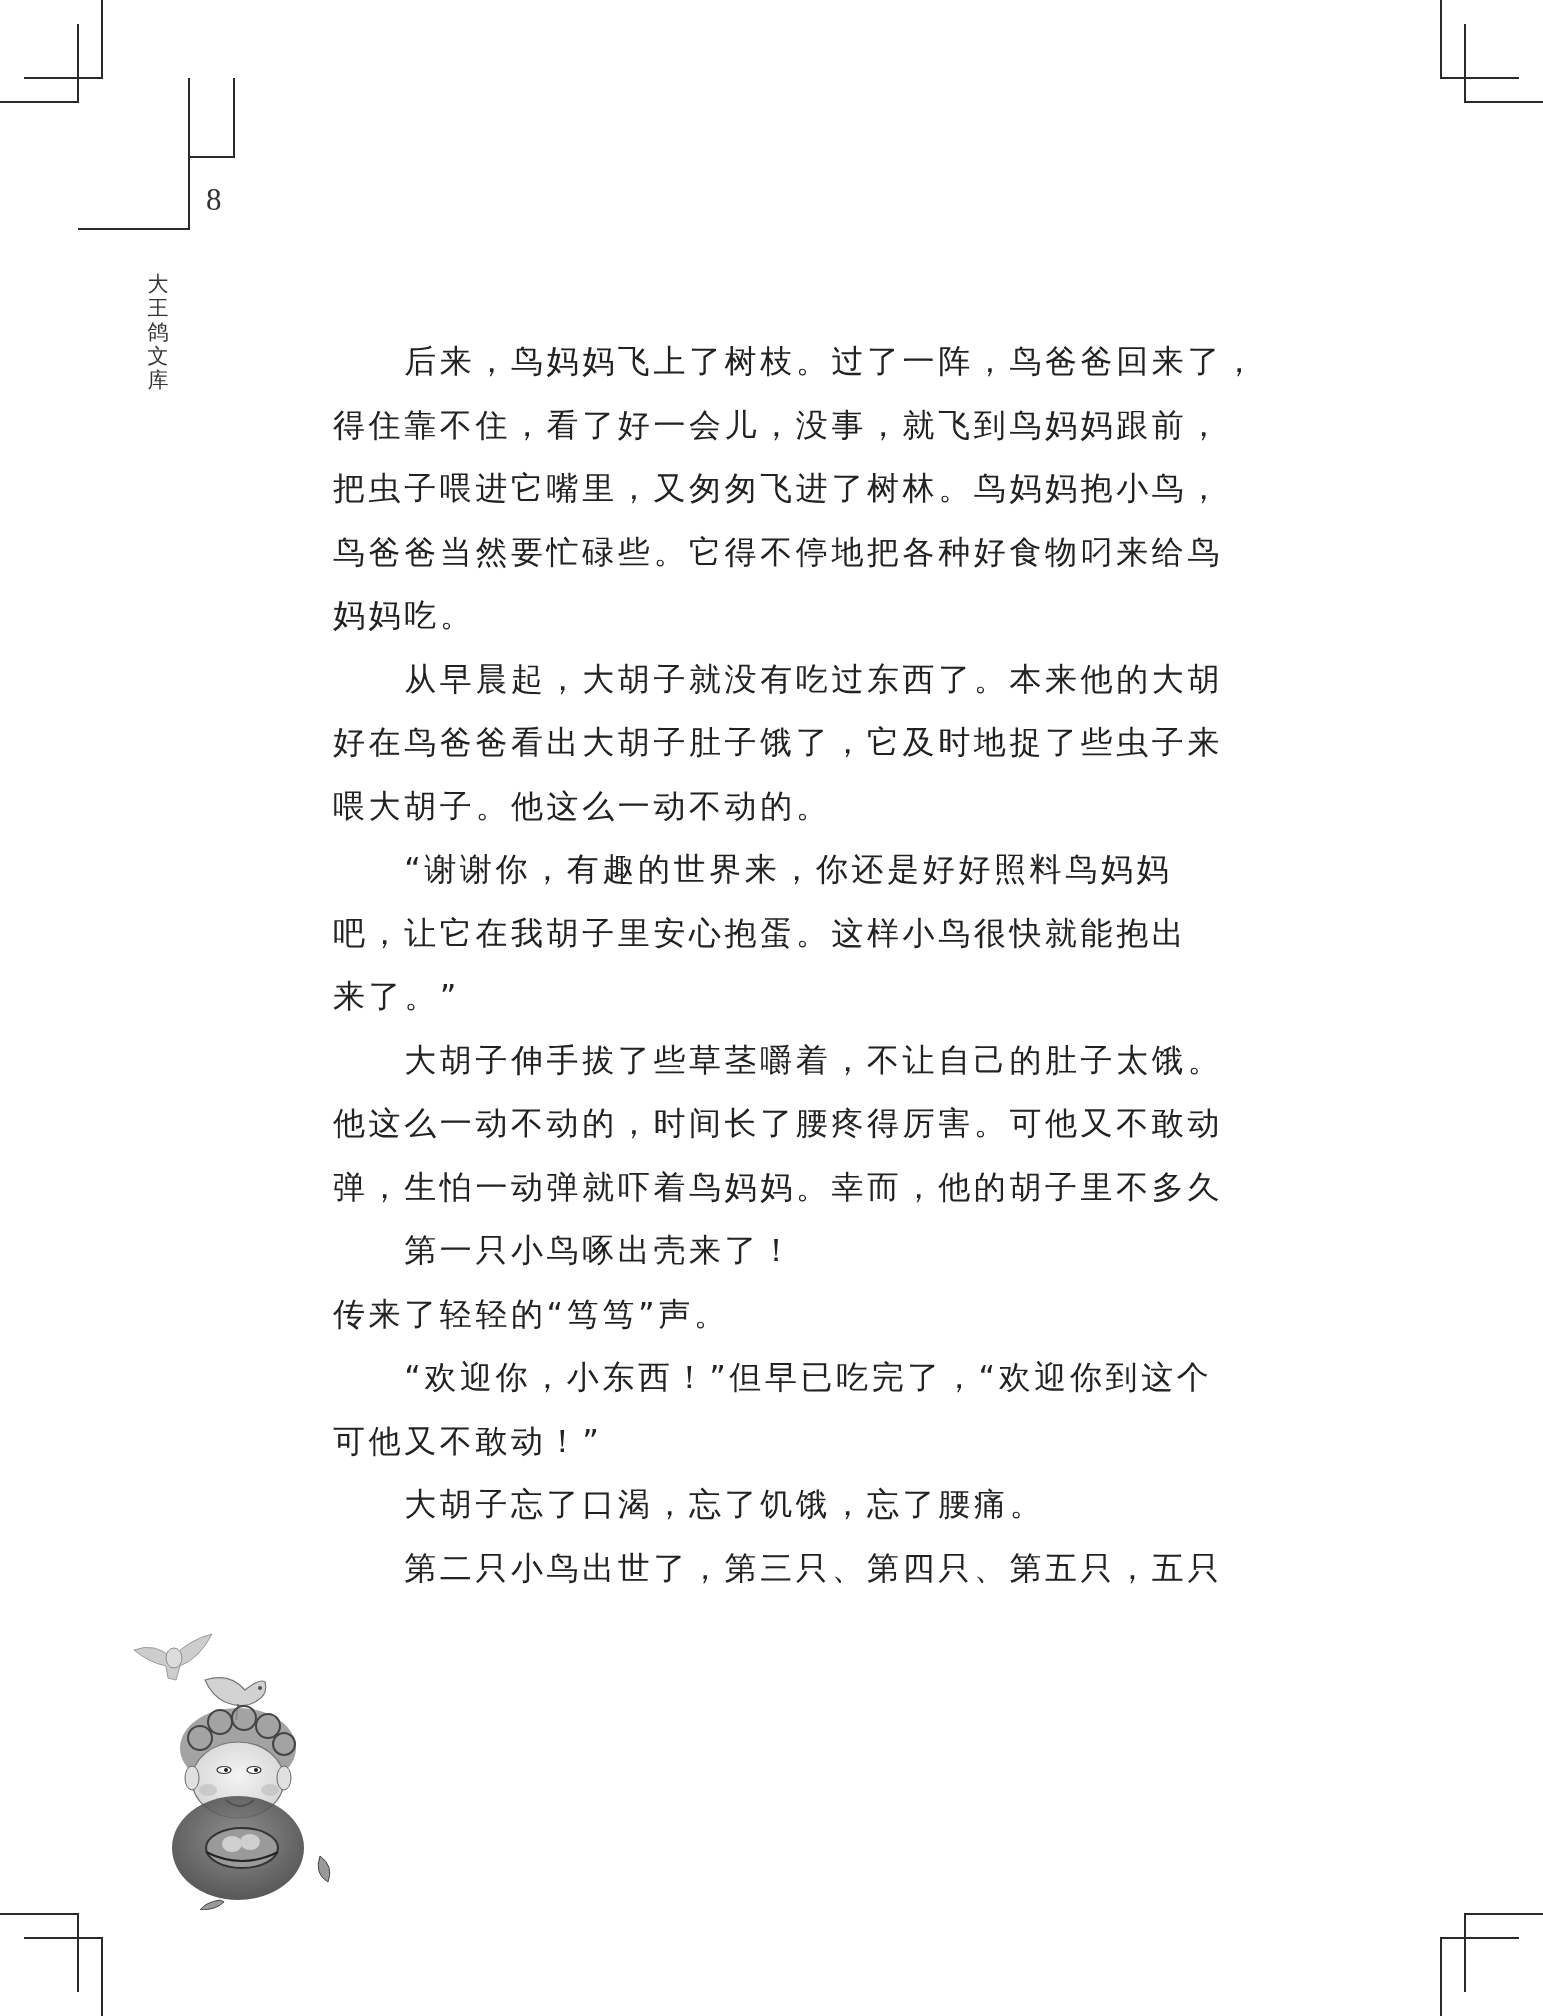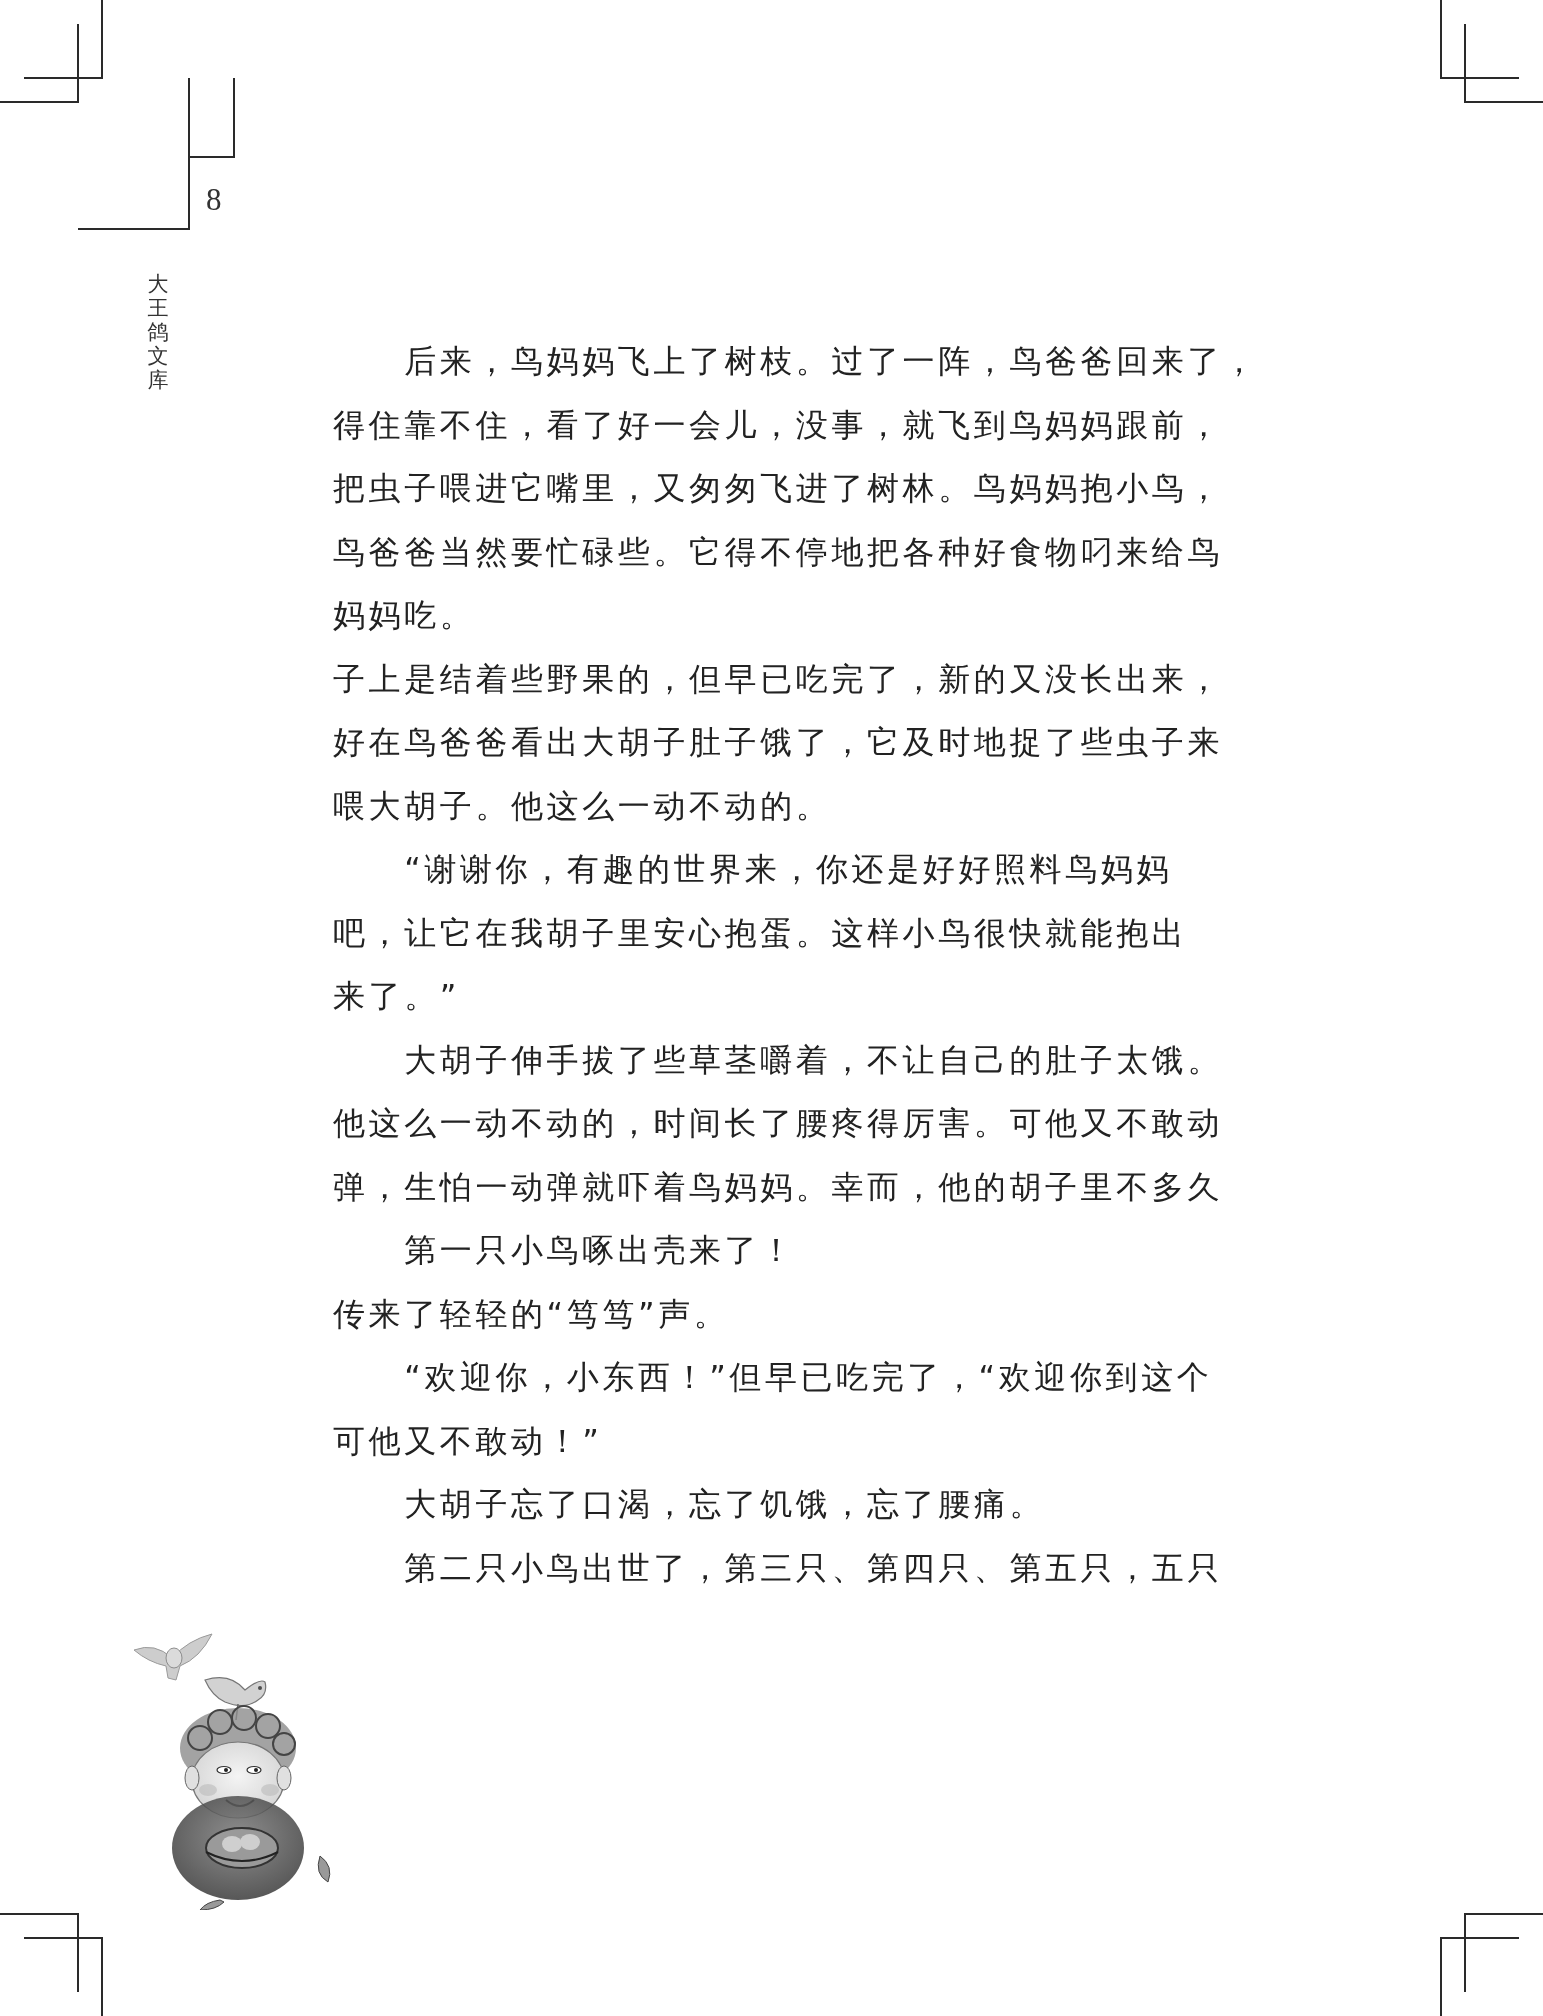--- a/index.html
+++ b/index.html
@@ -61,21 +61,21 @@
   <span>文</span>
   <span>库</span>
 </div>
 
 <div class="body-text">
   <div class="text-line">　　后来，鸟妈妈飞上了树枝。过了一阵，鸟爸爸回来了，</div>
   <div class="text-line">得住靠不住，看了好一会儿，没事，就飞到鸟妈妈跟前，</div>
   <div class="text-line">把虫子喂进它嘴里，又匆匆飞进了树林。鸟妈妈抱小鸟，</div>
   <div class="text-line">鸟爸爸当然要忙碌些。它得不停地把各种好食物叼来给鸟</div>
   <div class="text-line">妈妈吃。</div>
-  <div class="text-line">子上是结着些野果的，但早已吃完了，新的又没长出来，</div>
+  <div class="text-line">　　从早晨起，大胡子就没有吃过东西了。本来他的大胡</div>
   <div class="text-line">好在鸟爸爸看出大胡子肚子饿了，它及时地捉了些虫子来</div>
   <div class="text-line">喂大胡子。他这么一动不动的。</div>
   <div class="text-line">　　“谢谢你，有趣的世界来，你还是好好照料鸟妈妈</div>
   <div class="text-line">吧，让它在我胡子里安心抱蛋。这样小鸟很快就能抱出</div>
   <div class="text-line">来了。”</div>
   <div class="text-line">　　大胡子伸手拔了些草茎嚼着，不让自己的肚子太饿。</div>
   <div class="text-line">他这么一动不动的，时间长了腰疼得厉害。可他又不敢动</div>
   <div class="text-line">弹，生怕一动弹就吓着鸟妈妈。幸而，他的胡子里不多久</div>
   <div class="text-line">　　第一只小鸟啄出壳来了！</div>
   <div class="text-line">传来了轻轻的“笃笃”声。</div>

